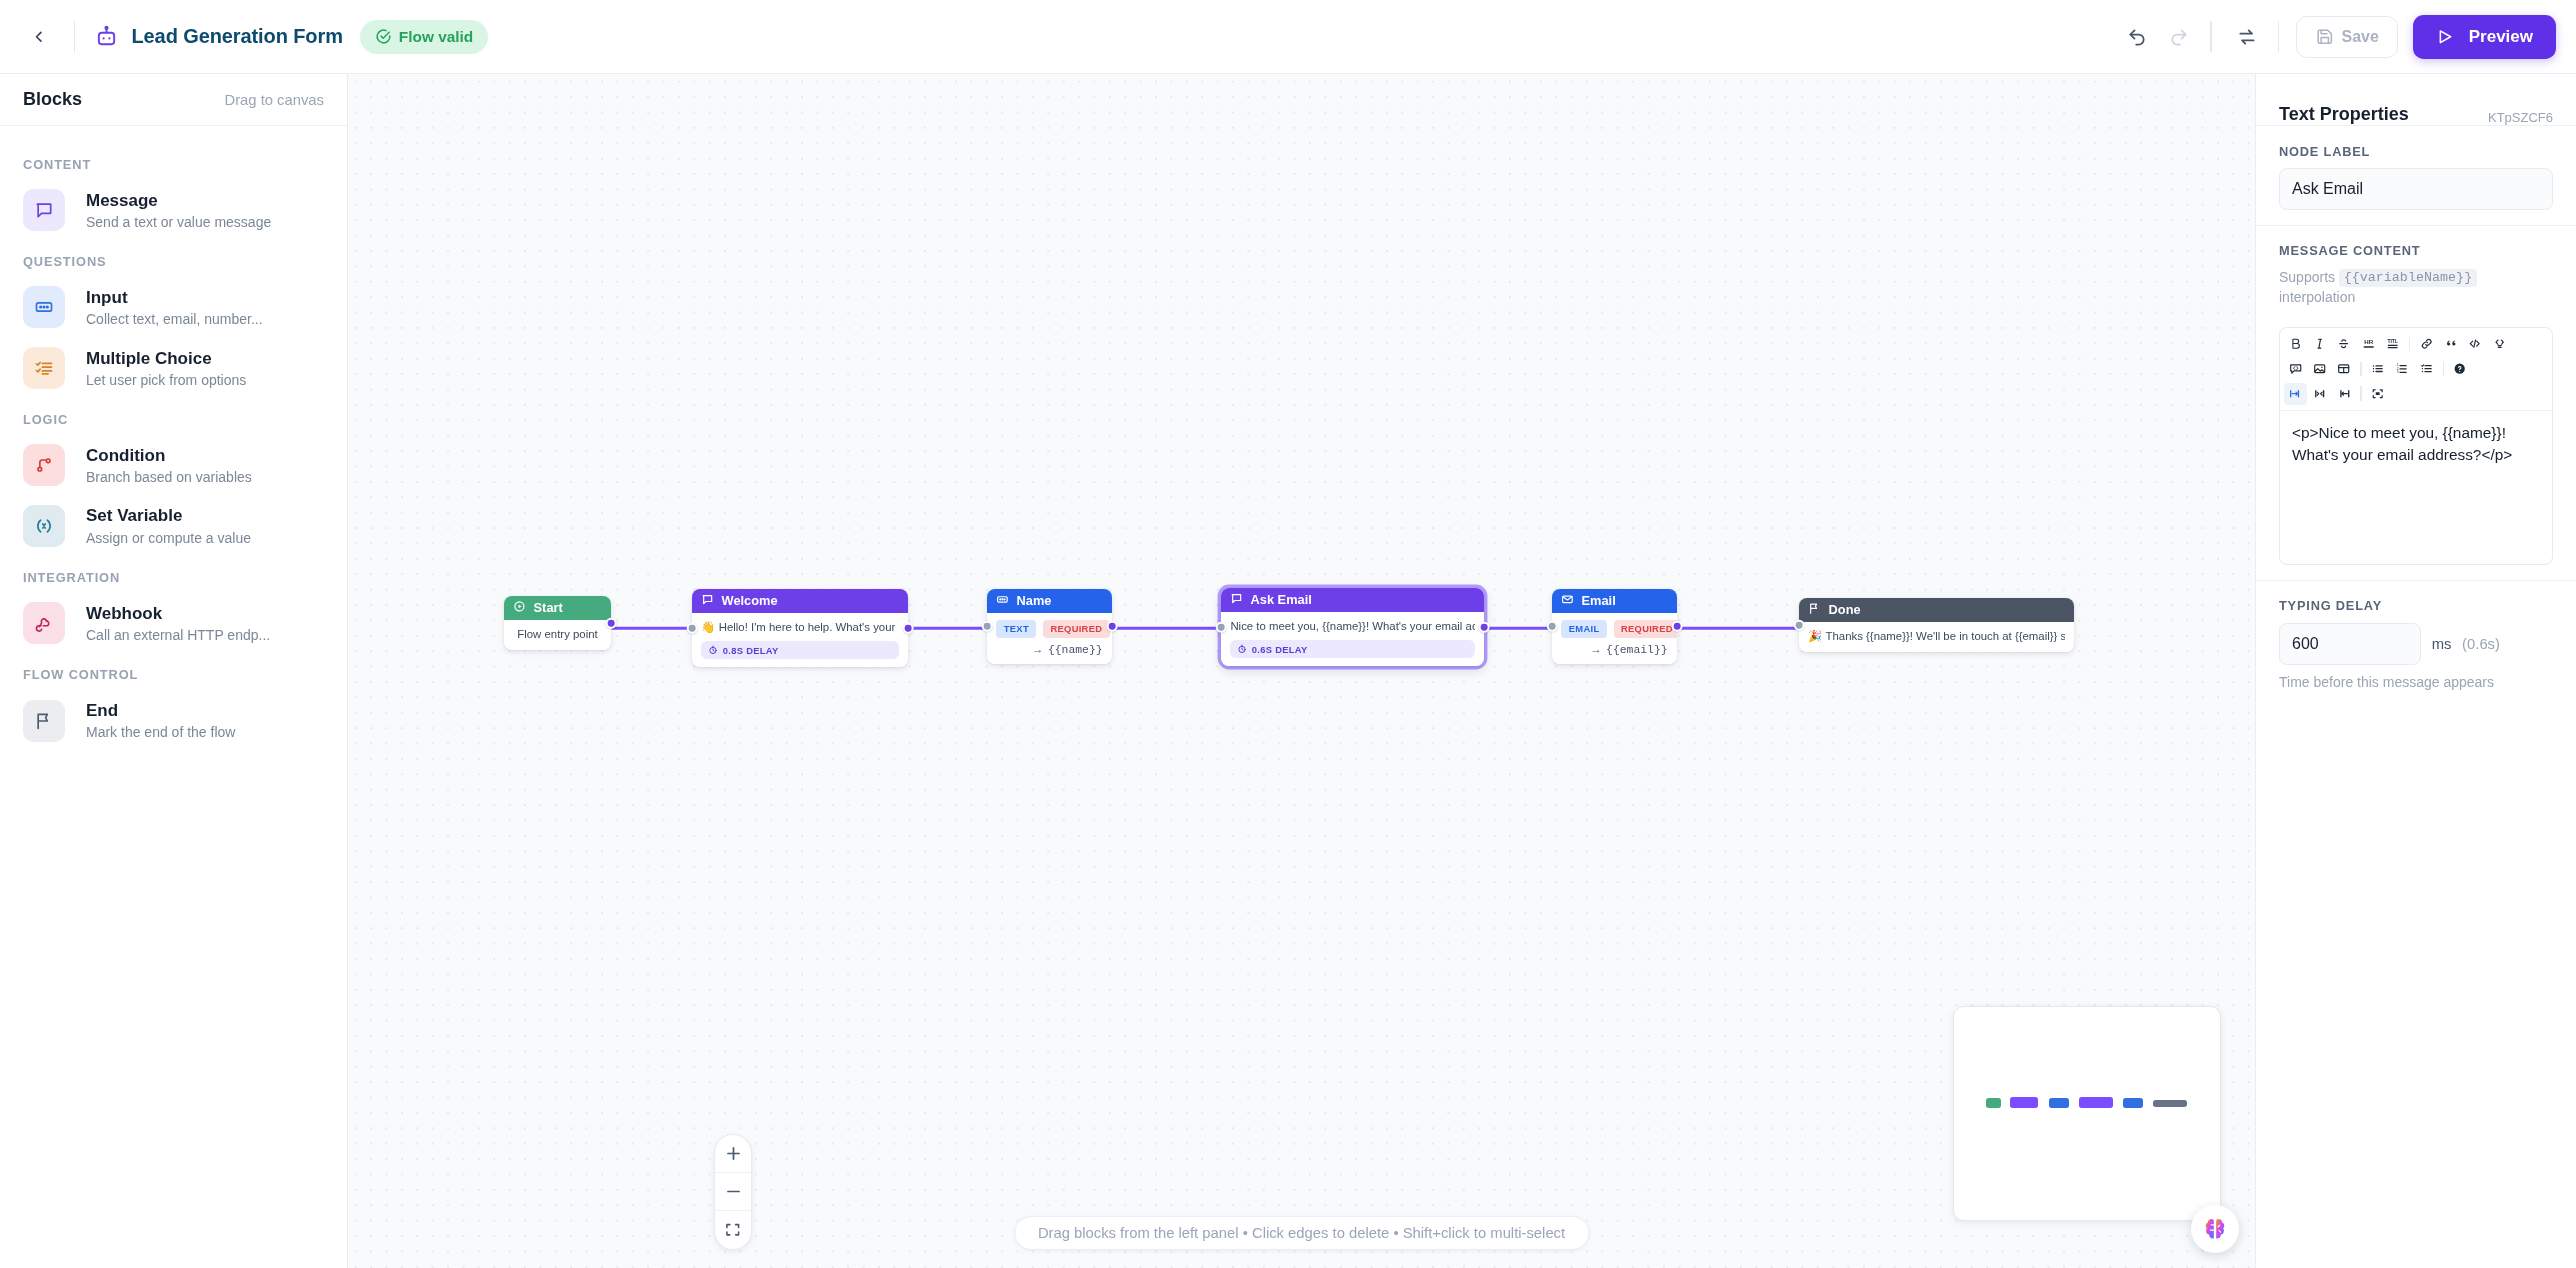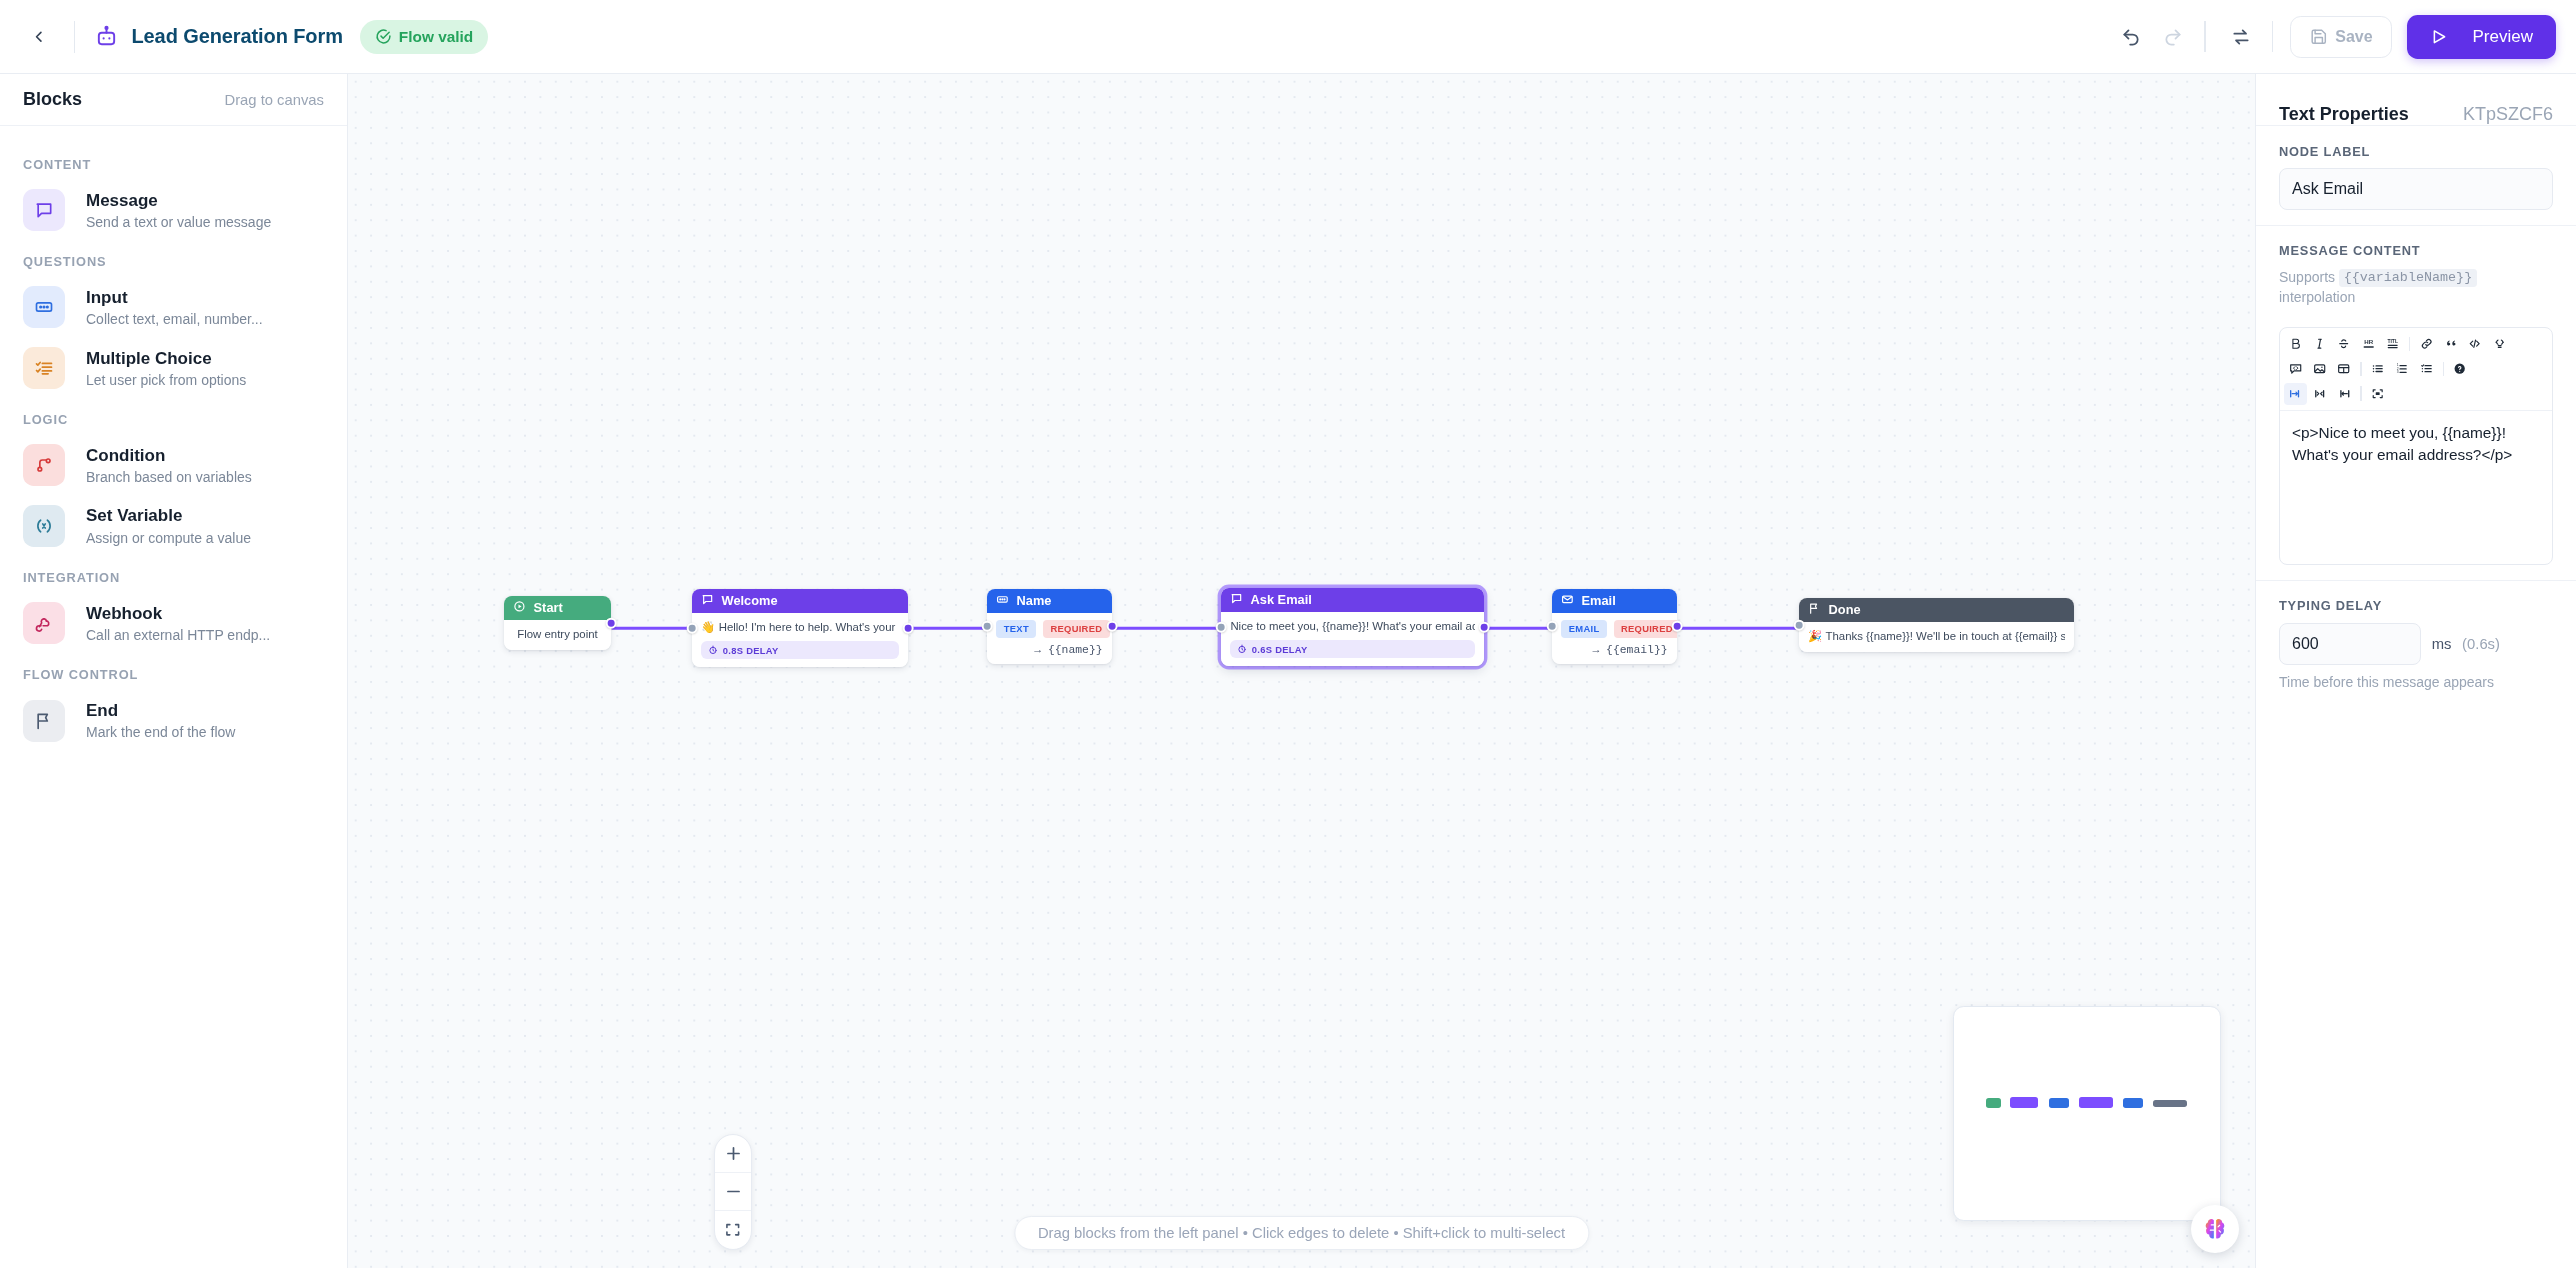--- a/index.html
+++ b/index.html
@@ -13,21 +13,21 @@
   .tb-back{width:38px;height:38px;display:flex;align-items:center;justify-content:center;border-radius:6.7px;cursor:pointer;color:#334155}
   .tb-sep{width:1.3px;height:32px;background:#e4e9f0;margin:0 16px}
   .tb-appicon{width:29.5px;height:29.5px;display:flex;align-items:center;justify-content:center;margin-right:10.7px}
   .tb-title{font-size:20px;font-weight:700;color:#0c4a6e;letter-spacing:-0.1px}
   .tb-badge{margin-left:17.5px;height:34px;display:inline-flex;align-items:center;gap:6.7px;background:#d9f5e3;color:#25a35c;border-radius:17px;padding:0 14.8px;font-size:15.4px;font-weight:600}
   .tb-spacer{flex:1}
   .tb-iconbtn{width:38px;height:38px;display:flex;align-items:center;justify-content:center;border-radius:6.7px;cursor:pointer;color:#475569;margin-left:4px}
   .tb-iconbtn.disabled{color:#cdd5e0;cursor:default}
   .tb-divider{width:1.3px;height:31px;background:#e4e9f0;margin:0 12px}
   .tb-save{height:42px;min-width:102px;border:1.3px solid #e6eaf1;background:#fff;border-radius:10.7px;display:flex;align-items:center;justify-content:center;gap:8px;color:#a9b3c2;font-size:16px;font-weight:600;padding:0 17.5px;cursor:default;margin-left:5.4px}
-  .tb-preview{height:44px;background:#6030e8;border-radius:10.7px;display:flex;align-items:center;gap:25px;padding:0 23px;color:#fff;font-size:17px;font-weight:400;cursor:pointer;margin-left:14.8px;box-shadow:0 2.7px 9.4px rgba(96,48,232,.28)}
+  .tb-preview{height:44px;background:#6030e8;border-radius:10.7px;display:flex;align-items:center;gap:15px;padding:0 23px;color:#fff;font-size:17px;font-weight:700;cursor:pointer;margin-left:14.8px;box-shadow:0 2.7px 9.4px rgba(96,48,232,.28)}
 
   
   .body{flex:1;display:flex;min-height:0}
 
   
   .leftpanel{width:348px;flex:0 0 348px;background:#fff;border-right:1.3px solid #e9edf3;display:flex;flex-direction:column}
   .lp-head{height:52px;display:flex;align-items:center;justify-content:space-between;padding:0 23px;border-bottom:1.3px solid #eef1f6}
   .lp-head h2{font-size:18px;font-weight:700;color:#16202e}
   .lp-head .hint{font-size:14.8px;color:#9aa5b5}
   .lp-scroll{flex:1;padding:17.5px 0 0 0;overflow:hidden}
@@ -70,21 +70,21 @@
 
   .minimap{position:absolute;right:34px;bottom:48px;width:268px;height:215px;background:#fff;border:1.3px solid #e3e9f1;border-radius:10.7px;box-shadow:0 2px 8px rgba(16,30,54,.08);overflow:hidden}
   .mmnode{position:absolute;border-radius:2.7px}
 
   .fab{position:absolute;right:16px;bottom:16px;width:48px;height:48px;border-radius:50%;background:#fff;box-shadow:0 2.7px 10.7px rgba(16,30,54,.16);display:flex;align-items:center;justify-content:center;cursor:pointer}
 
   
   .rightpanel{width:321px;flex:0 0 321px;background:#fff;border-left:1.3px solid #e9edf3;display:flex;flex-direction:column}
   .rp-head{height:52px;display:flex;align-items:flex-end;justify-content:space-between;padding:0 23px;border-bottom:1.3px solid #eef1f6}
   .rp-head h2{font-size:18px;font-weight:700;color:#16202e}
-  .rp-head .rid{font-size:18px;color:#9aa5b5}
+  .rp-head .rid{font-size:13px;color:#9aa5b5}
   .rp-sect{padding:17.5px 23px 14.8px 23px;border-bottom:1.3px solid #eef1f6}
   .rp-label{font-size:12.8px;font-weight:700;letter-spacing:0.8px;color:#5a6678;margin-bottom:9.4px}
   .rp-input{width:100%;height:42px;border:1.3px solid #e6eaf1;border-radius:8px;background:#fafbfd;font-size:16px;color:#16202e;padding:0 12px;font-family:"Liberation Sans",sans-serif}
   .rp-help{font-size:14px;color:#9aa5b5;line-height:1.4;margin-bottom:19px}
   .rp-code{font-family:"Liberation Mono",monospace;background:#eef1f6;border-radius:3.4px;padding:1.3px 4.7px;color:#8b95a6;font-size:13.4px}
   .rte{border:1.3px solid #e6eaf1;border-radius:8px;overflow:hidden}
   .rte-bar{padding:5.4px 4px;border-bottom:1.3px solid #eef1f6;display:flex;flex-direction:column;gap:3.4px}
   .rte-row{display:flex;align-items:center;gap:1.3px;flex-wrap:nowrap}
   .rte-btn{width:23px;height:21.5px;display:flex;align-items:center;justify-content:center;border-radius:4px;color:#1f2a37;cursor:pointer}
   .rte-btn.active{background:#eef2fb;color:#2f6fe0}

